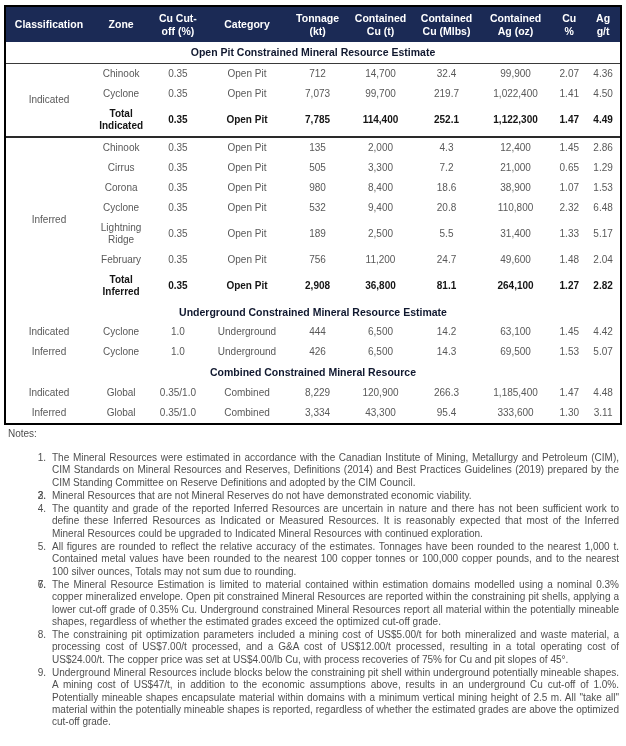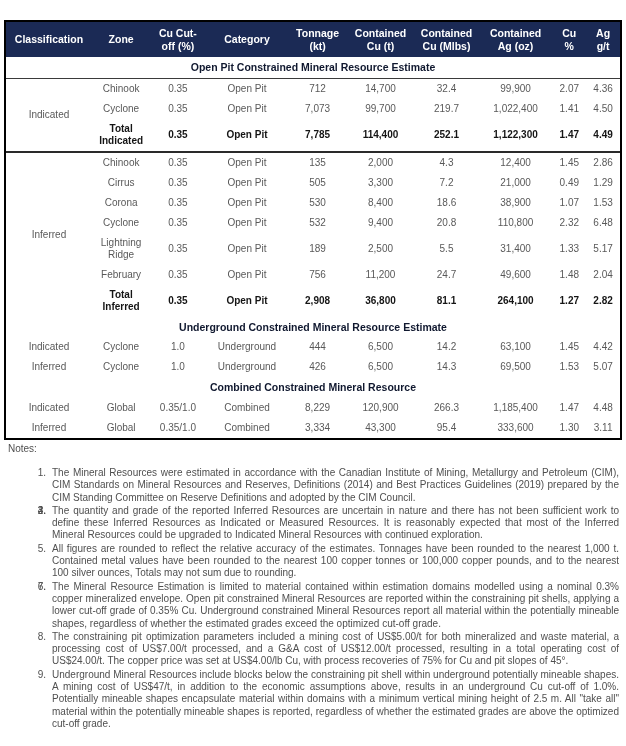--- a/index.html
+++ b/index.html
@@ -9,21 +9,21 @@
     --bold-text:#151515;
     --border-color:#000000;
   }
   *{box-sizing:border-box;}
   html,body{margin:0;padding:0;}
   body{
     width:626px;height:746px;overflow:hidden;background:#ffffff;
     font-family:"Liberation Sans", sans-serif;
   }
   .table-wrap{
-    margin:20px 4px 2px 4px;
+    margin:5px 4px 2px 4px;
     border:2px solid var(--border-color);
   }
   table{
     width:100%;
     border-collapse:collapse;
     table-layout:fixed;
   }
   thead th{
     background:var(--header-bg);
     color:var(--header-text);
@@ -171,28 +171,28 @@
           <td>2.86</td>
         </tr>
         <tr>
           <td>Cirrus</td>
           <td>0.35</td>
           <td>Open Pit</td>
           <td>505</td>
           <td>3,300</td>
           <td>7.2</td>
           <td>21,000</td>
-          <td>0.49</td>
+          <td>0.65</td>
           <td>1.29</td>
         </tr>
         <tr>
           <td>Corona</td>
           <td>0.35</td>
           <td>Open Pit</td>
-          <td>530</td>
+          <td>980</td>
           <td>8,400</td>
           <td>18.6</td>
           <td>38,900</td>
           <td>1.07</td>
           <td>1.53</td>
         </tr>
         <tr>
           <td>Cyclone</td>
           <td>0.35</td>
           <td>Open Pit</td>
@@ -292,21 +292,21 @@
         </tr>
       </tbody>
   </table>
 </div>
 
 <div class="notes">
   <div class="notes-label">Notes:</div>
   <div id="notes-list">
       <div class="note"><span class="note-num">1.</span><span>The Mineral Resources were estimated in accordance with the Canadian Institute of Mining, Metallurgy and Petroleum (CIM), CIM Standards on Mineral Resources and Reserves, Definitions (2014) and Best Practices Guidelines (2019) prepared by the CIM Standing Committee on Reserve Definitions and adopted by the CIM Council.</span></div>
       <div class="note"><span class="note-num">2.</span></div>
-      <div class="note"><span class="note-num">3.</span></div>
+      <div class="note"><span class="note-num">3.</span><span>Mineral Resources that are not Mineral Reserves do not have demonstrated economic viability.</span></div>
       <div class="note"><span class="note-num">4.</span><span>The quantity and grade of the reported Inferred Resources are uncertain in nature and there has not been sufficient work to define these Inferred Resources as Indicated or Measured Resources. It is reasonably expected that most of the Inferred Mineral Resources could be upgraded to Indicated Mineral Resources with continued exploration.</span></div>
       <div class="note"><span class="note-num">5.</span><span>All figures are rounded to reflect the relative accuracy of the estimates. Tonnages have been rounded to the nearest 1,000 t. Contained metal values have been rounded to the nearest 100 copper tonnes or 100,000 copper pounds, and to the nearest 100 silver ounces, Totals may not sum due to rounding.</span></div>
       <div class="note"><span class="note-num">6.</span></div>
       <div class="note"><span class="note-num">7.</span><span>The Mineral Resource Estimation is limited to material contained within estimation domains modelled using a nominal 0.3% copper mineralized envelope. Open pit constrained Mineral Resources are reported within the constraining pit shells, applying a lower cut-off grade of 0.35% Cu. Underground constrained Mineral Resources report all material within the potentially mineable shapes, regardless of whether the estimated grades exceed the optimized cut-off grade.</span></div>
       <div class="note"><span class="note-num">8.</span><span>The constraining pit optimization parameters included a mining cost of US$5.00/t for both mineralized and waste material, a processing cost of US$7.00/t processed, and a G&amp;A cost of US$12.00/t processed, resulting in a total operating cost of US$24.00/t. The copper price was set at US$4.00/lb Cu, with process recoveries of 75% for Cu and pit slopes of 45°.</span></div>
       <div class="note"><span class="note-num">9.</span><span>Underground Mineral Resources include blocks below the constraining pit shell within underground potentially mineable shapes. A mining cost of US$47/t, in addition to the economic assumptions above, results in an underground Cu cut-off of 1.0%. Potentially mineable shapes encapsulate material within domains with a minimum vertical mining height of 2.5 m. All "take all" material within the potentially mineable shapes is reported, regardless of whether the estimated grades are above the optimized cut-off grade.</span></div>
     </div>
 </div>
 
 </body></html>

